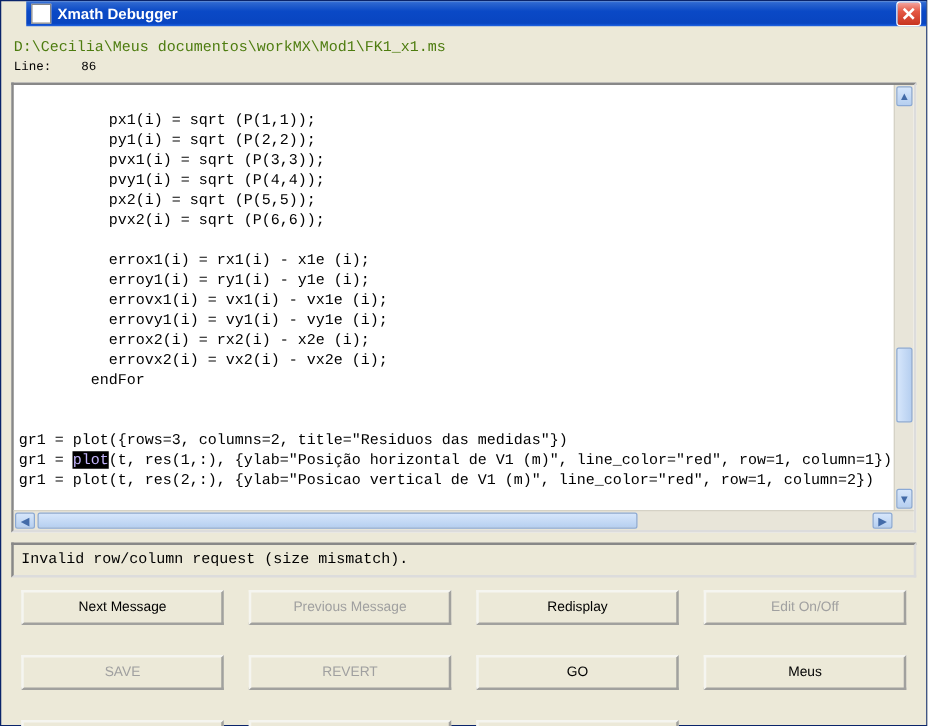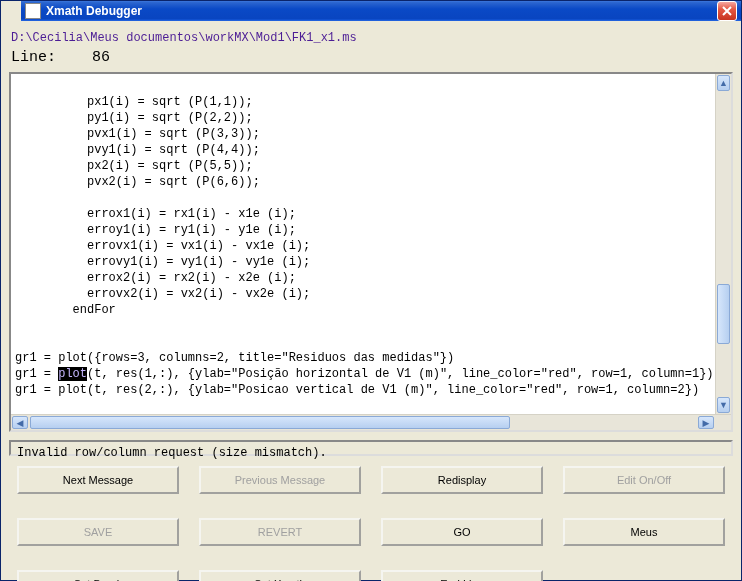--- a/index.html
+++ b/index.html
@@ -57,25 +57,25 @@
     .content {
       flex: 1;
       display: flex;
       flex-direction: column;
       padding: 6px 8px;
     }
     .path-row {
       font-family: 'Courier New', monospace;
       font-size: 12px;
       padding: 4px 2px 2px 2px;
-      color: #4c1d95;
+      color: #4d7c0f;
     }
     .line-row {
       font-family: 'Courier New', monospace;
-      font-size: 15px;
+      font-size: 10px;
       padding: 2px 2px 6px 2px;
       color: #000;
     }
     .code-container {
       border: 2px inset #dcdcdc;
       background: white;
       position: relative;
       height: 360px;
       display: flex;
       flex-direction: column;
@@ -158,21 +158,21 @@
     .hscroll .corner {
       width:16px;
     }
     .message-box {
       border: 2px inset #dcdcdc;
       background: #ece9d8;
       font-family: 'Courier New', monospace;
       font-size: 12px;
       padding: 4px 6px;
       margin-top: 8px;
-      height: 16px;
+      height: 28px;
       color:#000;
     }
     .button-grid {
       margin-top: 10px;
       display: grid;
       grid-template-columns: repeat(4, 1fr);
       grid-template-rows: repeat(3, 28px);
       gap: 24px 20px;
       padding: 0 8px 6px 8px;
     }

